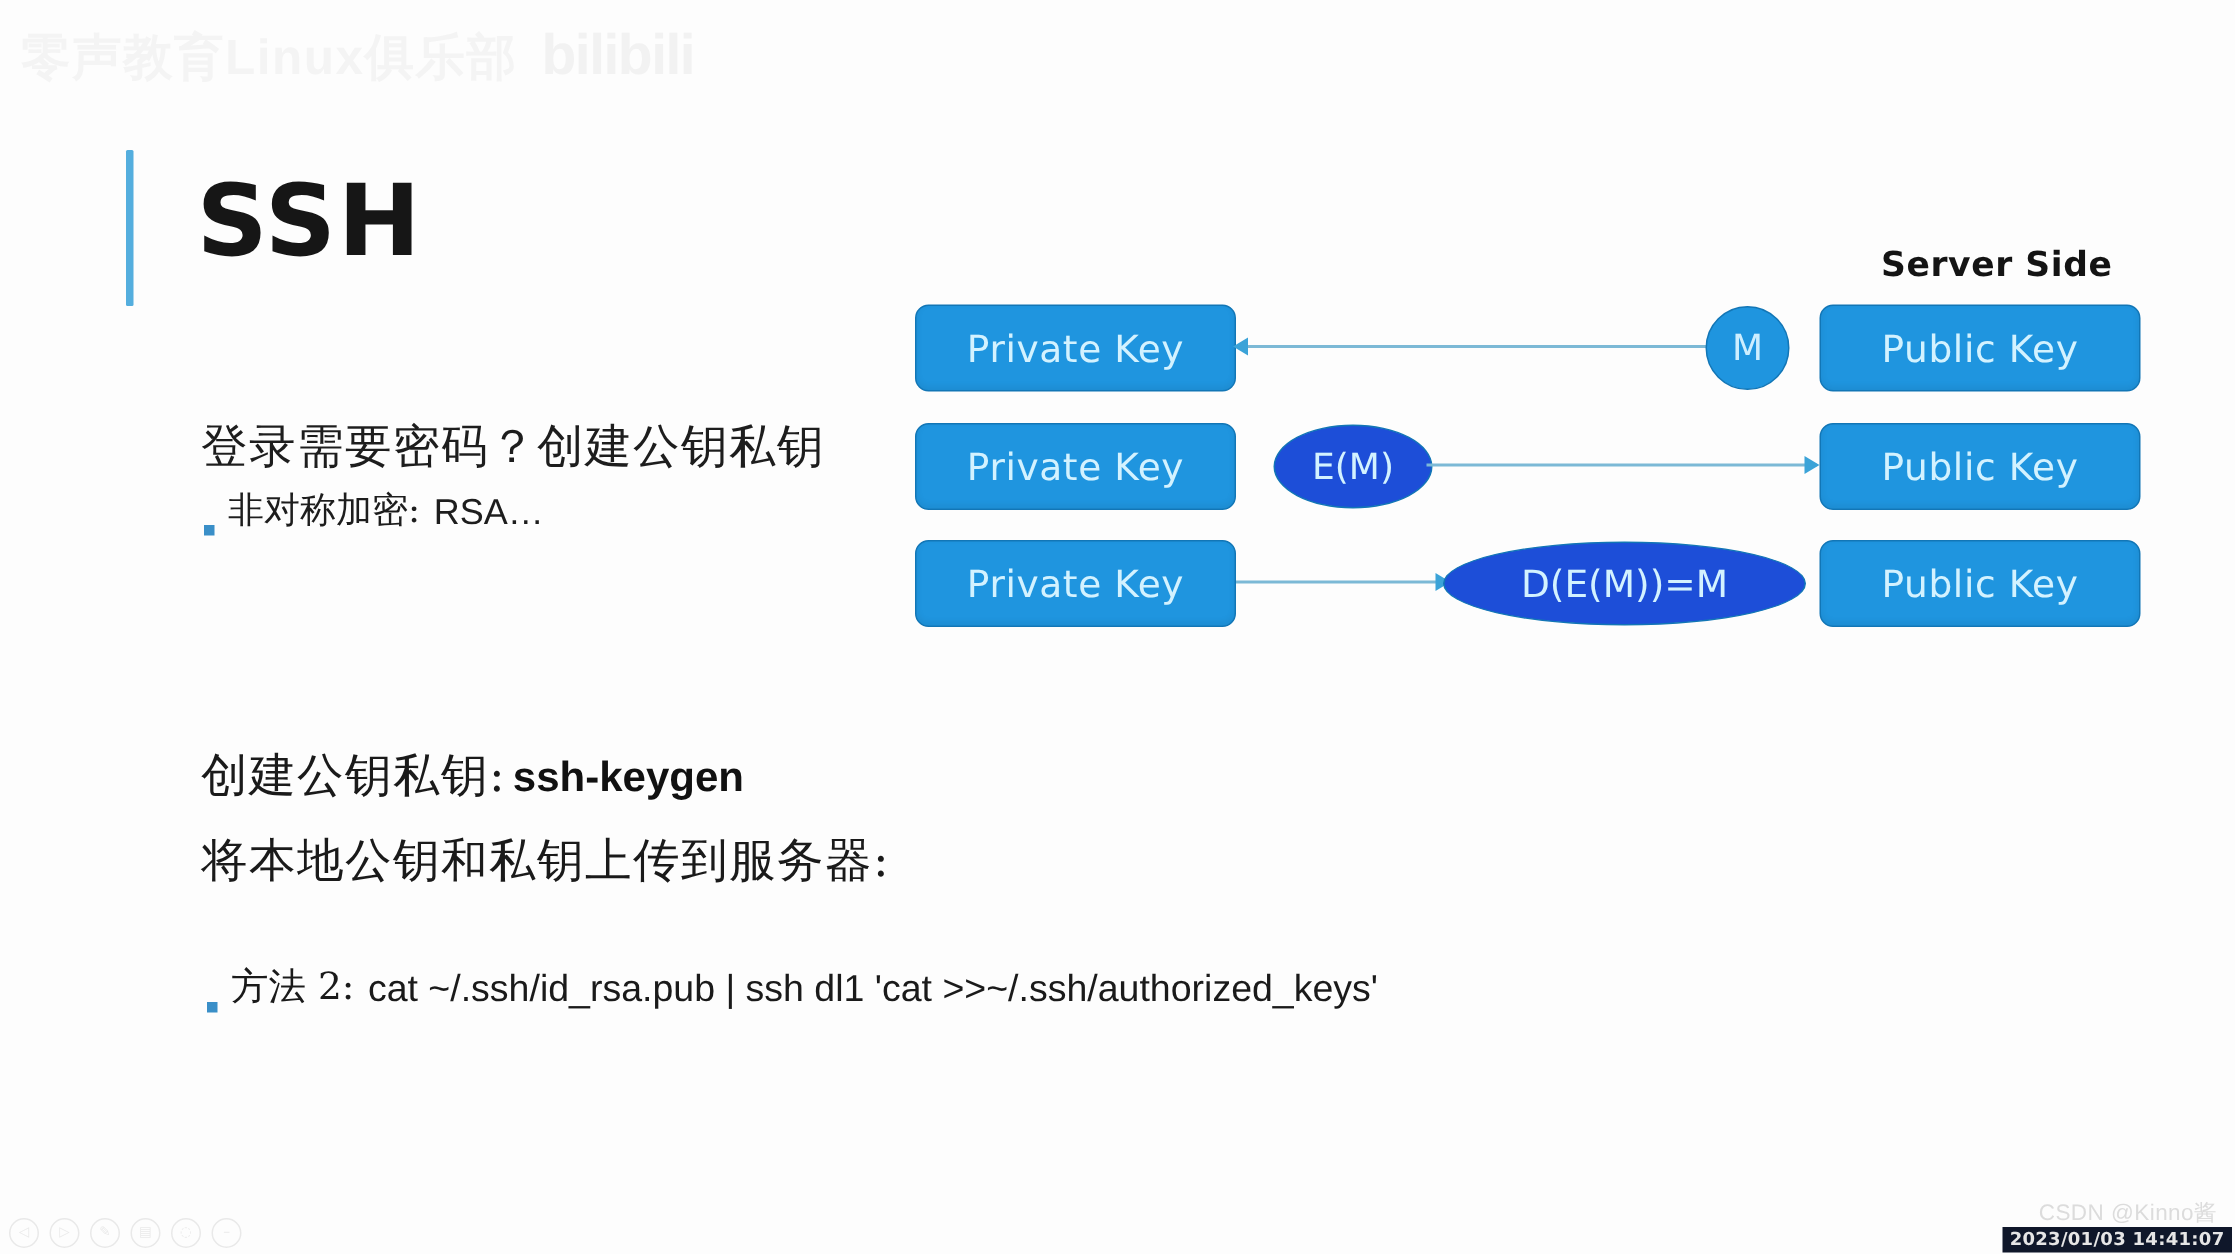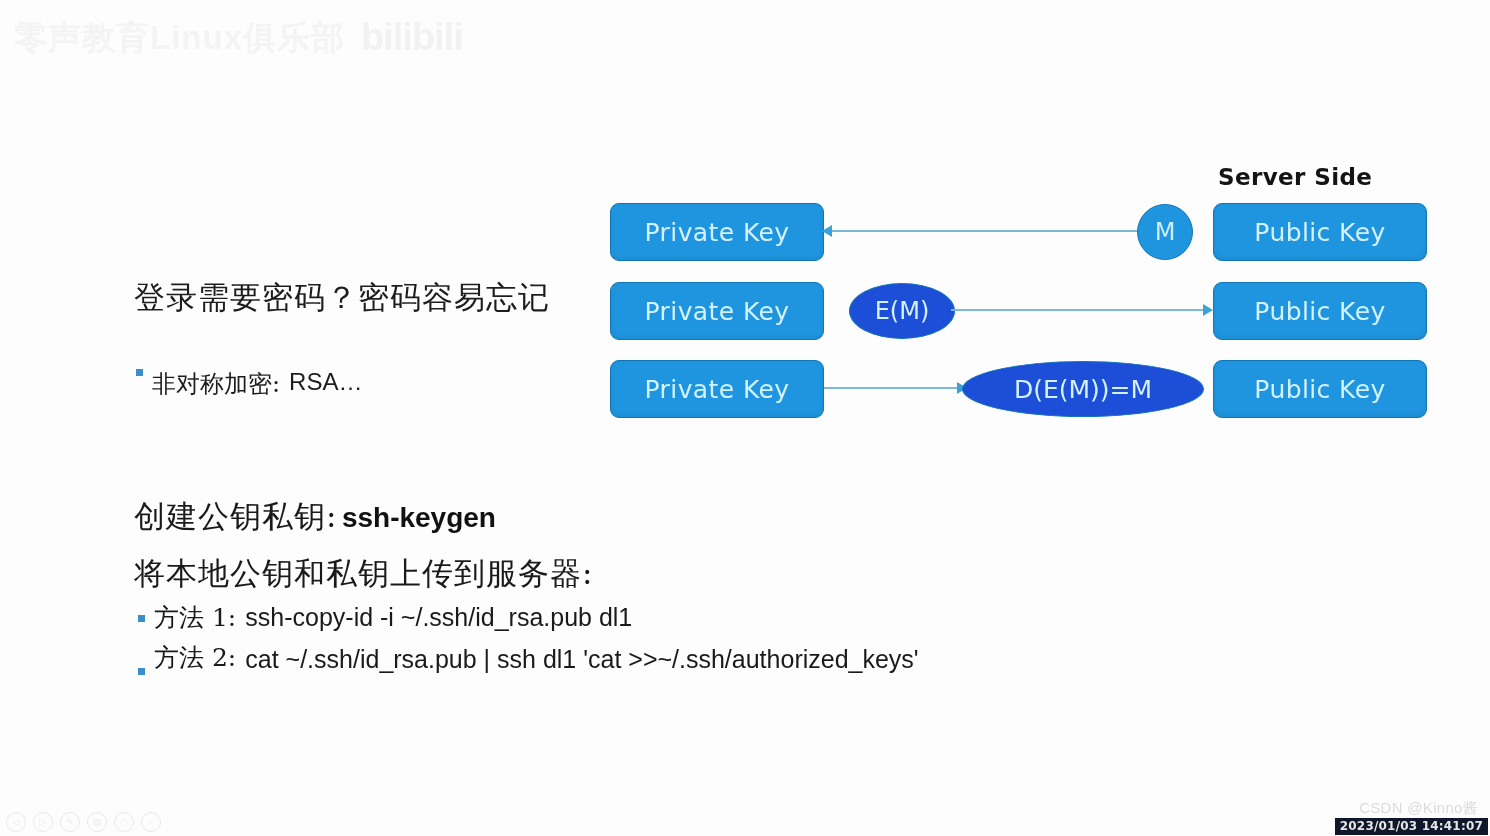--- a/index.html
+++ b/index.html
@@ -87,24 +87,23 @@
     font-size: 31px;
     color: #1d1d1d;
     white-space: nowrap;
     letter-spacing: 1px;
   }
   .sub-bullet {
     position: absolute;
     left: 136px;
     top: 324px;
     display: flex;
-    align-items: flex-start;
+    align-items: flex-end;
     gap: 9px;
     white-space: nowrap;
-    margin-top: 44px;
   }
   .bullet-sq {
     width: 7px;
     height: 7px;
     background: #3a8fc8;
     display: inline-block;
     flex: none;
     position: relative;
     top: 1px;
   }
@@ -177,21 +176,21 @@
   .side-label {
     position: absolute;
     font-family: "DejaVu Sans", sans-serif;
     font-size: 23px;
     font-weight: 700;
     color: #141414;
     white-space: nowrap;
     letter-spacing: 0.4px;
   }
   .label-client { left: 58px; top: 14px; margin-top: 48px; }
-  .label-server { left: 618px; top: 14px; }
+  .label-server { left: 654px; top: 14px; }
 
   .keybox {
     position: absolute;
     width: 212px;
     height: 56px;
     border-radius: 9px;
     background: #1f95df;
     border: 1.5px solid #1276b6;
     box-shadow: inset 0 -2px 5px rgba(0,0,0,0.07);
     display: flex;
@@ -334,22 +333,26 @@
 </head>
 <body>
 
 <div class="slide">
 
   <div class="watermark-top">
     <span class="wm-text">零声教育Linux俱乐部</span>
     <span class="wm-logo">bilibili</span>
   </div>
 
-
-  <div class="lead-line">登录需要密码？密码容易忘记</div>
+  <div class="title-block">
+    <div class="title-bar"></div>
+    <div class="title-text">SSH</div>
+  </div>
+
+  <div class="lead-line">登录需要密码？创建公钥私钥</div>
 
   <div class="sub-bullet">
     <span class="bullet-sq"></span>
     <span class="bl-cn">非对称加密:</span>
     <span class="bl-en">RSA…</span>
   </div>
 
   <div class="diagram">
     <div class="side-label label-client">Client Side</div>
     <div class="side-label label-server">Server Side</div>
@@ -375,25 +378,20 @@
 
   <div class="lower-line-1">
     <span class="cn-28">创建公钥私钥:</span>
     <span class="en-bold-26">ssh-keygen</span>
   </div>
 
   <div class="lower-line-2">
     <span class="cn-28">将本地公钥和私钥上传到服务器:</span>
   </div>
 
-  <div class="method-row m1">
-    <span class="bullet-sq"></span>
-    <span class="m-cn">方法 1:</span>
-    <span class="m-en">ssh-copy-id -i ~/.ssh/id_rsa.pub dl1</span>
-  </div>
 
   <div class="method-row m2">
     <span class="bullet-sq"></span>
     <span class="m-cn">方法 2:</span>
     <span class="m-en">cat ~/.ssh/id_rsa.pub | ssh dl1 'cat &gt;&gt;~/.ssh/authorized_keys'</span>
   </div>
 
   <div class="bottom-toolbar">
     <div class="tool-btn">◁</div>
     <div class="tool-btn">▷</div>

